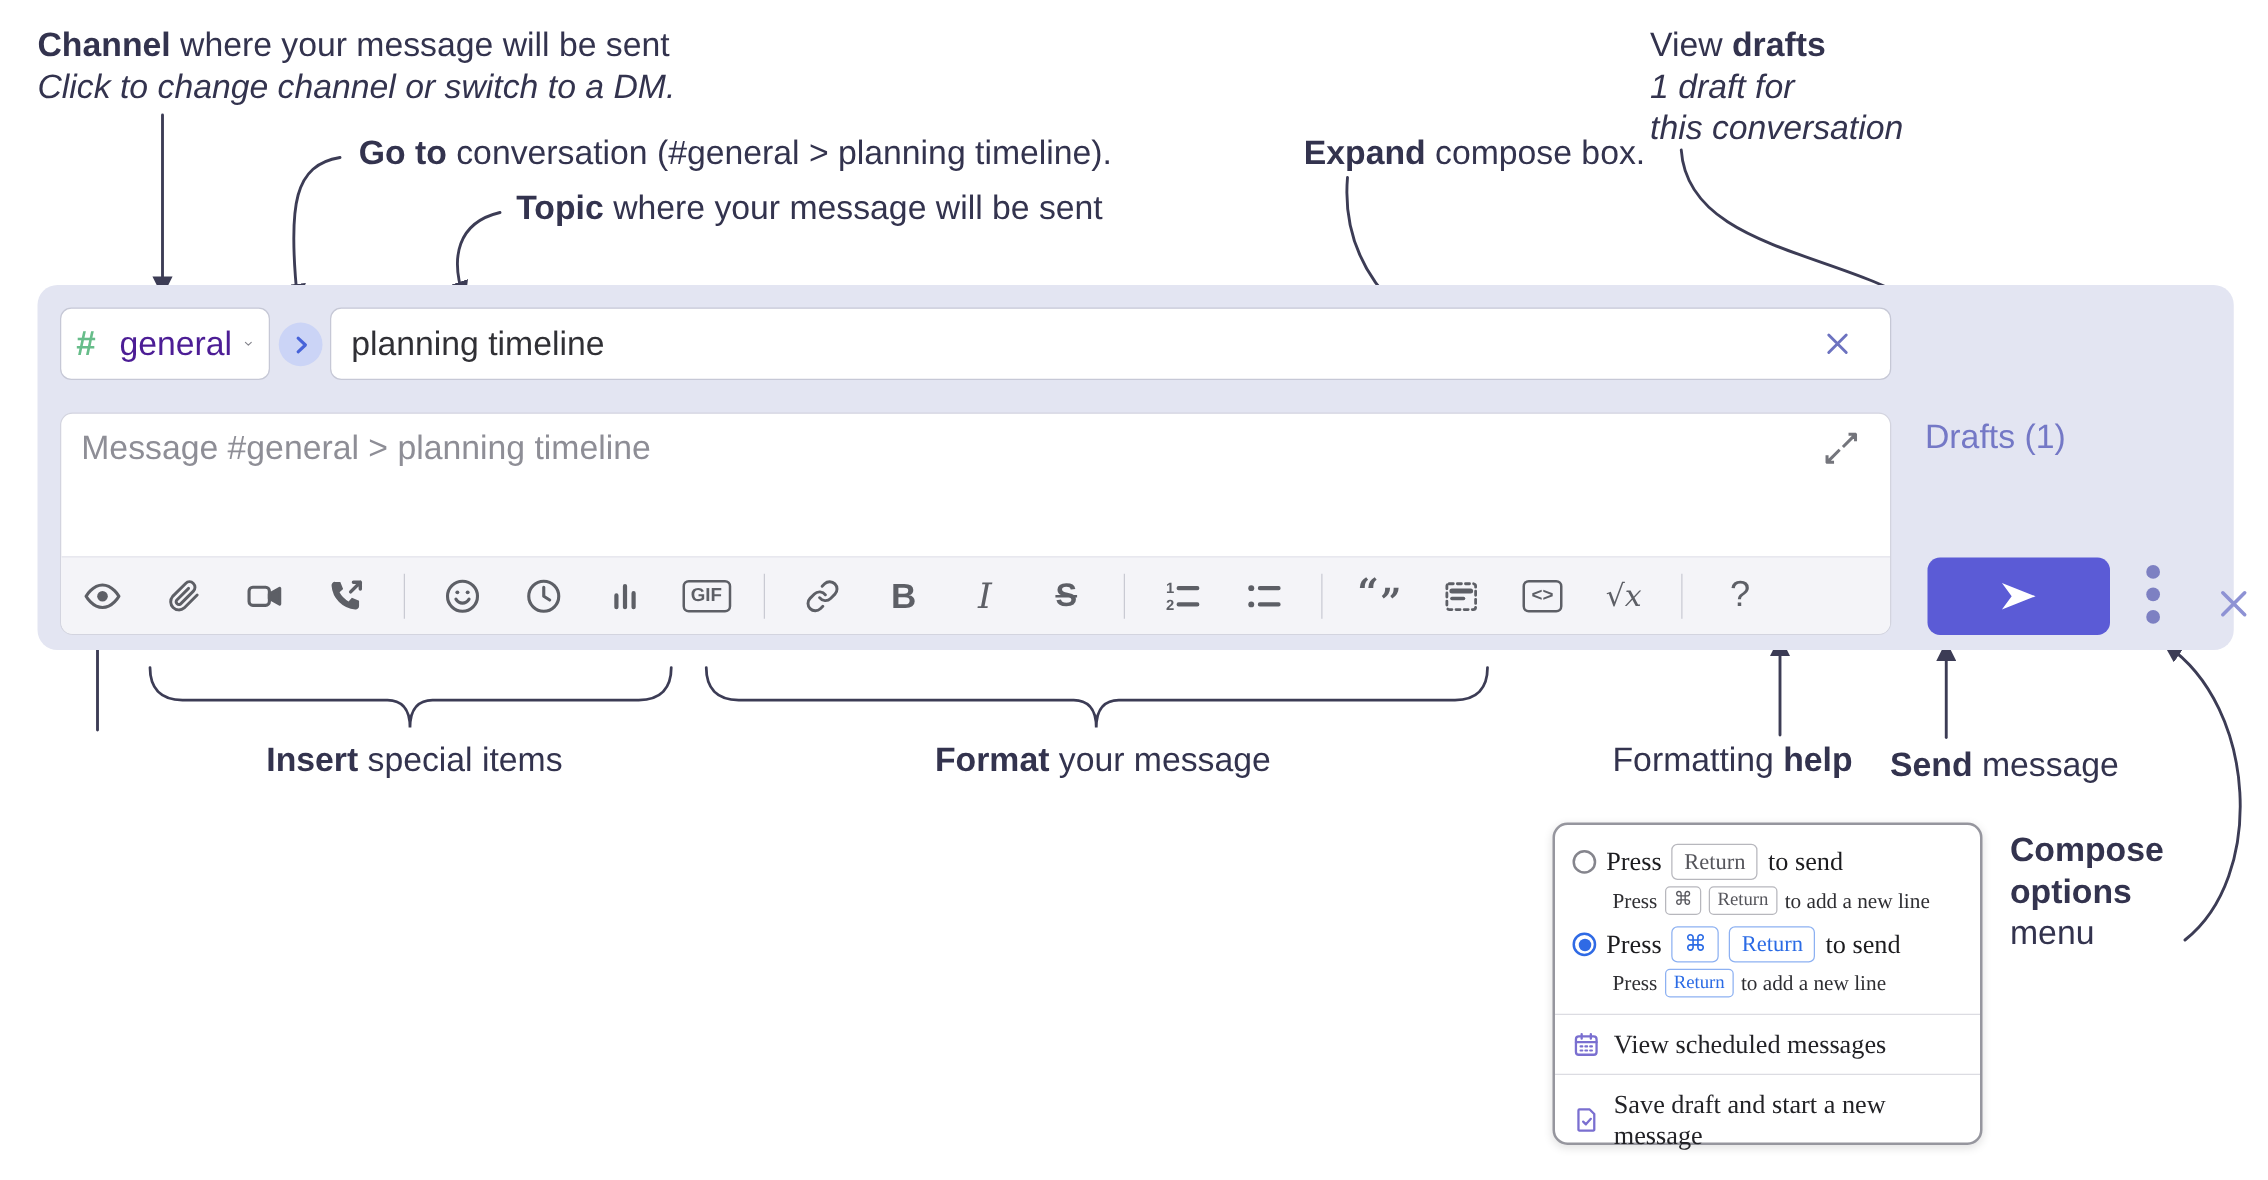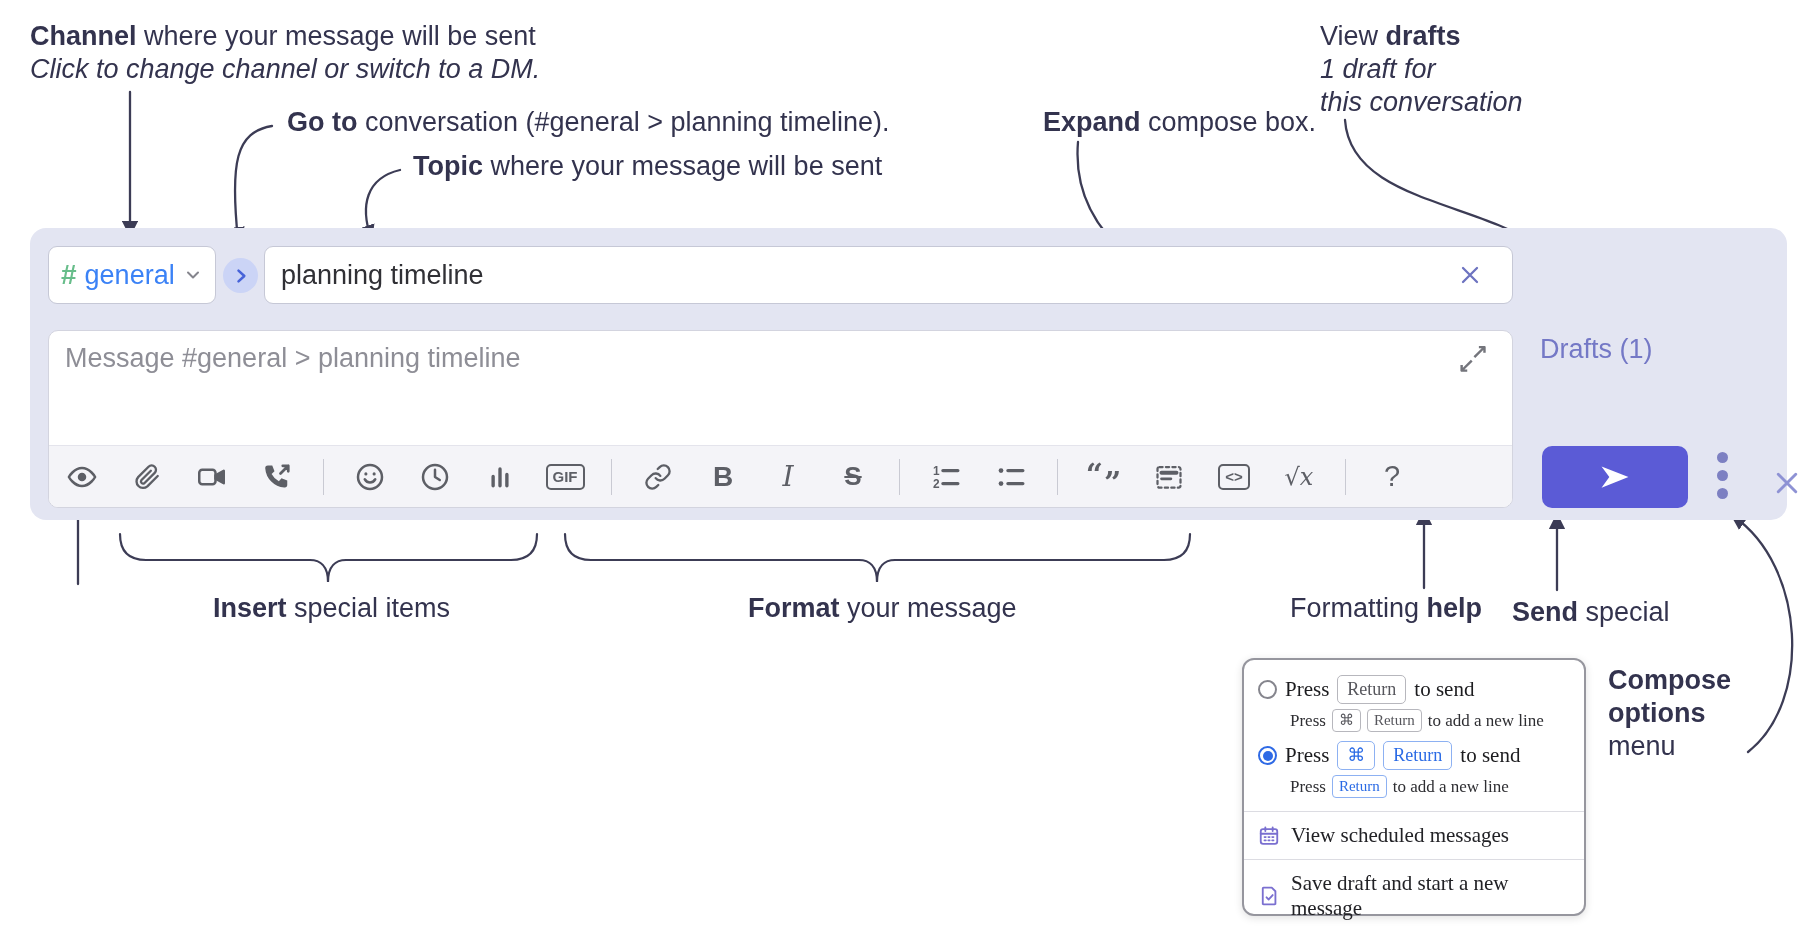--- a/index.html
+++ b/index.html
@@ -11,21 +11,21 @@
   .anno .it{font-style:italic;}
   
   .overlay{position:absolute;left:0;top:0;width:1814px;height:944px;pointer-events:none;}
   
   .compose{position:absolute;left:30px;top:228px;width:1757px;height:292px;
            background:#e3e5f2;border-radius:16px;}
   .chan-sel{position:absolute;left:48px;top:246px;width:168px;height:58px;background:#fff;
             border:1px solid #c6c8d6;border-radius:9px;display:flex;align-items:center;
             padding:0 12px;box-sizing:border-box;gap:8px;cursor:pointer;}
   .hash{color:#67bd8a;font-size:28px;font-weight:700;}
-  .chan-name{font-size:27px;color:#3b82f6;flex:1;}
+  .chan-name{font-size:27px;color:#4c1d95;flex:1;margin-left:11px;}
   .goto-btn{position:absolute;left:223px;top:258px;width:35px;height:35px;border-radius:50%;
             background:#cbd4f6;display:flex;align-items:center;justify-content:center;}
   .topic-input{position:absolute;left:264px;top:246px;width:1249px;height:58px;background:#fff;
                border:1px solid #c6c8d6;border-radius:9px;box-sizing:border-box;
                font-family:"Liberation Sans",sans-serif;font-size:27px;color:#303035;
                padding:0 60px 0 16px;outline:none;}
   .topic-clear{position:absolute;left:1455px;top:260px;width:30px;height:30px;
                display:flex;align-items:center;justify-content:center;cursor:pointer;}
   .msg-box{position:absolute;left:48px;top:330px;width:1465px;height:178px;background:#fff;
            border:1px solid #d3d4df;border-radius:10px;box-sizing:border-box;overflow:hidden;}
@@ -281,21 +281,21 @@
 
   <div class="anno" style="left:748px;top:592px;">
     <b>Format</b><span> your message</span>
   </div>
 
   <div class="anno" style="left:1290px;top:592px;">
     <span>Formatting </span><b>help</b>
   </div>
 
   <div class="anno" style="left:1512px;top:596px;">
-    <b>Send</b><span> special</span>
+    <b>Send</b><span> message</span>
   </div>
 
   <div class="anno" style="left:1608px;top:664px;">
     <div><b>Compose</b></div>
     <div><b>options</b></div>
     <div>menu</div>
   </div>
 
   <div class="popup">
     <div class="opt-row">

